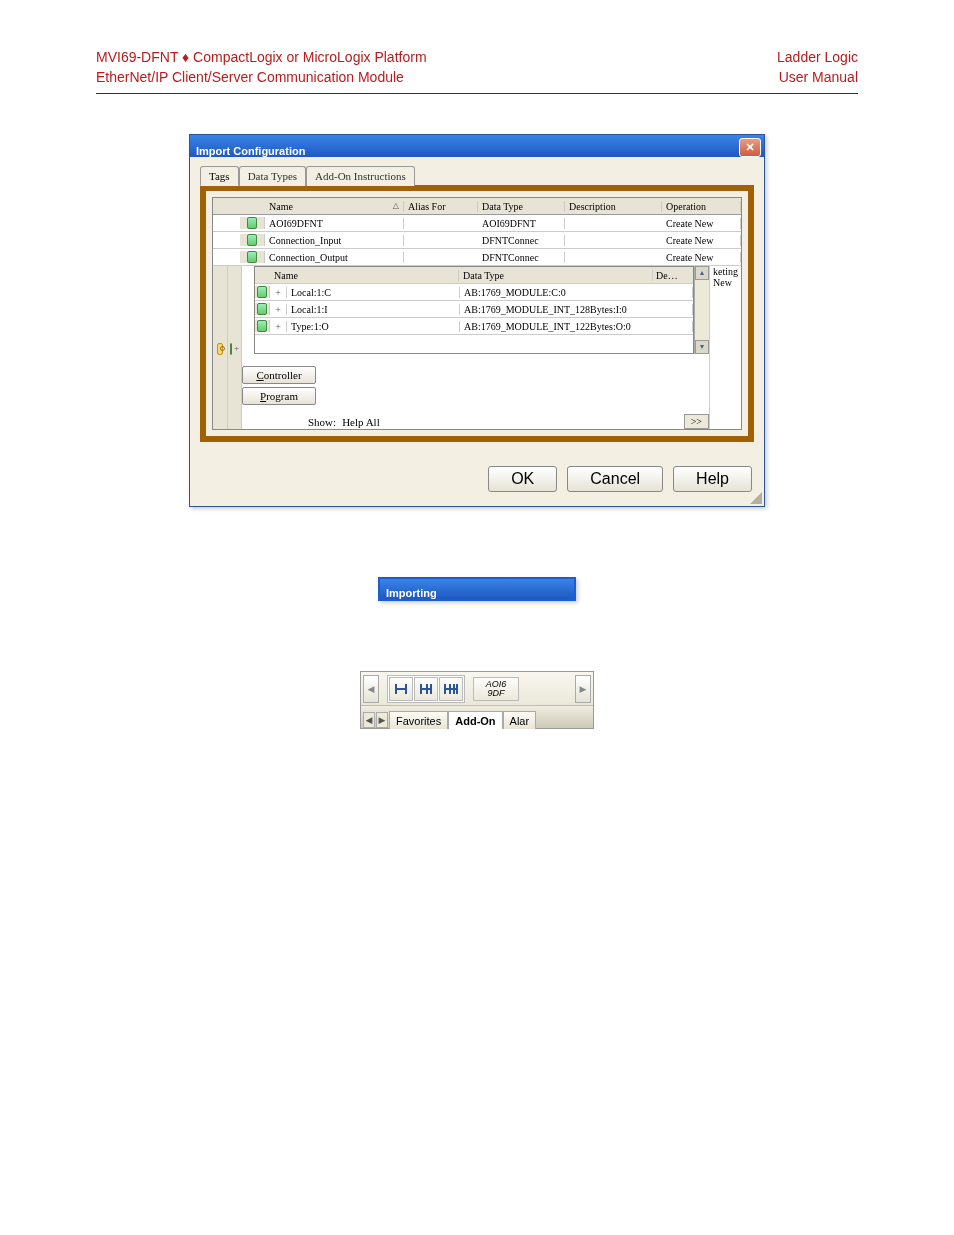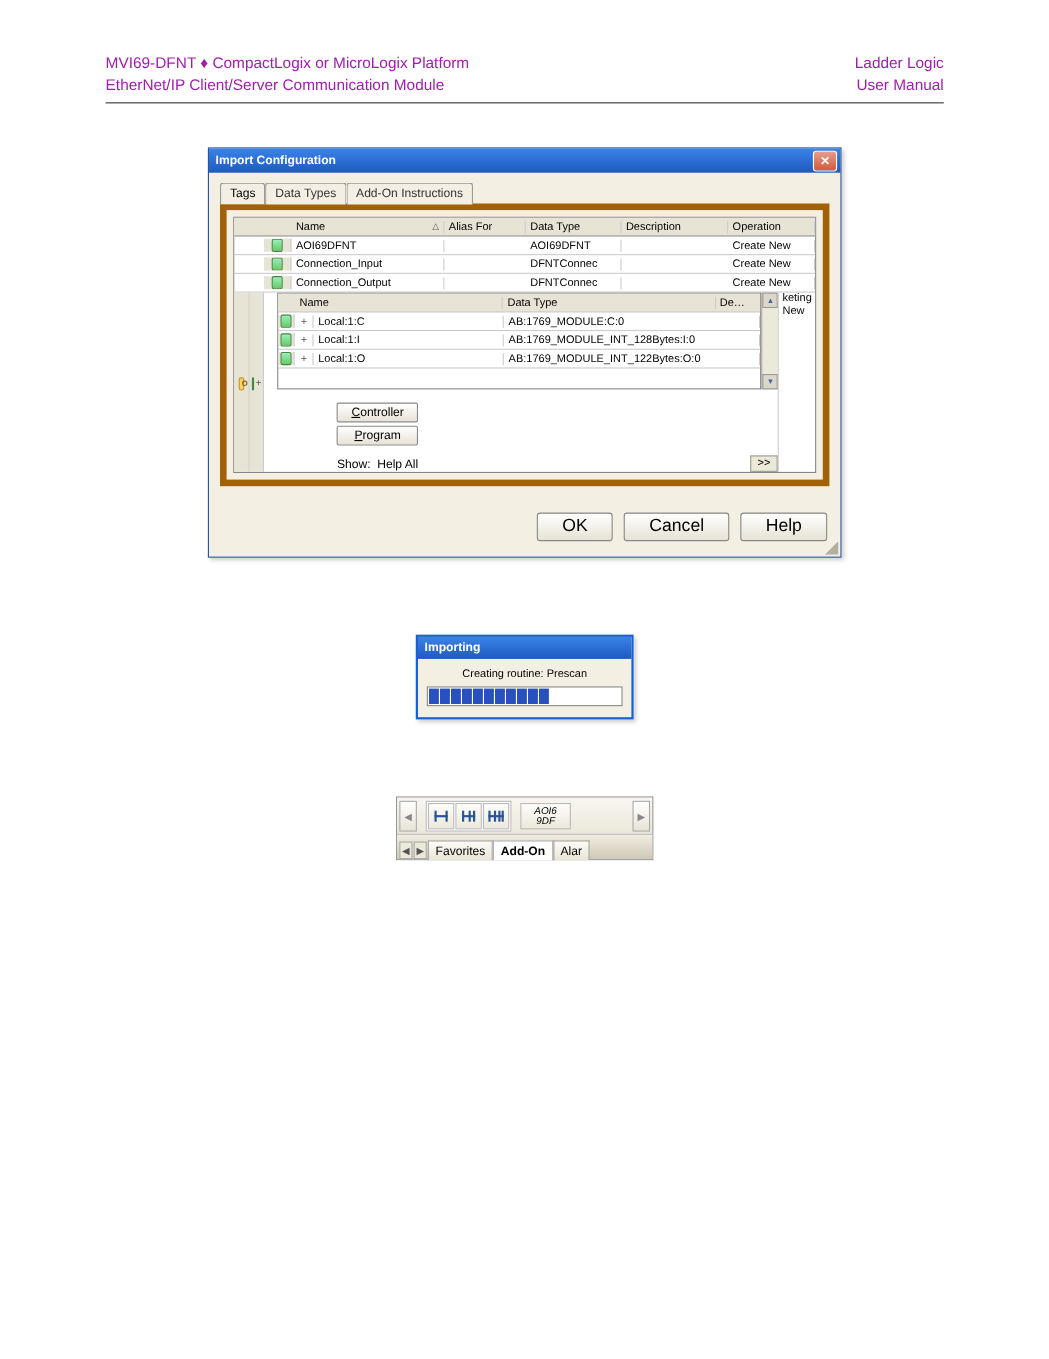--- a/index.html
+++ b/index.html
@@ -17,57 +17,58 @@
   .page-header {
     display: flex;
     justify-content: space-between;
     border-bottom: 1px solid #333;
     padding-bottom: 6px;
     margin-bottom: 40px;
   }
   .hdr-left, .hdr-right {
     font-size: 14px;
     line-height: 1.4;
-    color: #a21caf;
+    color: #b91c1c;
   }
   .hdr-right { text-align: right; }
 
   
   .dialog {
     margin: 0 auto 40px auto;
     border: 1px solid #2a5699;
     background: #f3f0e3;
     font-family: Tahoma, sans-serif;
     font-size: 11px;
     box-shadow: 2px 2px 4px rgba(0,0,0,0.2);
   }
   .dlg-import { width: 574px; }
   .titlebar {
     display: flex;
     background: linear-gradient(to bottom, #3a83e8, #1e59c0);
     color: #fff;
     font-weight: bold;
     height: 22px;
-    align-items: center;
+    align-items: flex-end;
     padding: 0 3px 0 6px;
   }
   .titlebar .title-text { flex: 1; }
   .close-btn {
     width: 20px; height: 17px;
     background: linear-gradient(#e89c8b, #d05b3a);
     border: 1px solid #fff;
     border-radius: 3px;
     color: #fff;
     display: inline-flex;
     align-items: center;
     justify-content: center;
     font-weight: bold;
   }
   .dlg-body {
     padding: 8px 10px 10px 10px;
+    font-family: Liberation Serif, serif;
   }
   .tabs {
     display: flex;
     font-size: 11px;
     position: relative;
     top: 1px;
   }
   .tab {
     background: #f3f0e3;
     border: 1px solid #999;
@@ -175,21 +176,20 @@
     width:14px;height:14px;
     background:#dcd8c8;
     border:1px solid #999;
     box-sizing:border-box;
     font-size:8px; line-height:12px; text-align:center;
     color:#44619a;
   }
   .scrolltrack{ flex:1; }
 
   .ctrl-buttons {
-    margin-left: 66px;
     padding: 12px 0 6px 0;
   }
   .winbtn-small{
     display:inline-block;
     border:1px solid #888;
     background: linear-gradient(#fff,#e6e3d6);
     padding:2px 12px;
     font-size:11px;
     border-radius:2px;
     min-width:48px;
@@ -425,21 +425,21 @@
                     <div class="s-name" style="width:164px;">Local:1:I</div>
                     <div class="s-type">AB:1769_MODULE_INT_128Bytes:I:0</div>
                   </div>
                   <div class="srow">
                     <div class="s-icon">
                         <span class="tag-icon new-bottle"></span>
                       </div>
                     <div class="s-icon2">
                         <span style="font-size:10px;color:#555;">+</span>
                       </div>
-                    <div class="s-name" style="width:164px;">Local:1:O</div>
+                    <div class="s-name" style="width:164px;">Type:1:O</div>
                     <div class="s-type">AB:1769_MODULE_INT_122Bytes:O:0</div>
                   </div>
                   <div class="sblank"></div>
                 </div>
                 <div class="subscroll">
                   <div class="scrollbtn">▴</div>
                   <div class="scrolltrack"></div>
                   <div class="scrollbtn">▾</div>
                 </div>
               </div>
@@ -467,36 +467,20 @@
       <div class="winbtn">Help</div>
     </div>
     <div class="resize-grip"></div>
   </div>
 
   <div style="height:30px;"></div>
 
   <div class="dialog dlg-progress" style="margin:0 auto;">
     <div class="titlebar">
       <span class="title-text">Importing</span>
-    </div>
-    <div class="progress-body">
-      <div>Creating routine: Prescan</div>
-      <div class="progress-bar">
-        <span class="block"></span>
-          <span class="block"></span>
-          <span class="block"></span>
-          <span class="block"></span>
-          <span class="block"></span>
-          <span class="block"></span>
-          <span class="block"></span>
-          <span class="block"></span>
-          <span class="block"></span>
-          <span class="block"></span>
-          <span class="block"></span>
-      </div>
     </div>
   </div>
 
   <div style="height:30px;"></div>
 
   <div class="ribbon">
     <div class="ribbon-top">
       <div class="rnav">◀</div>
       <div style="width:6px;"></div>
       <div class="rgroup">

